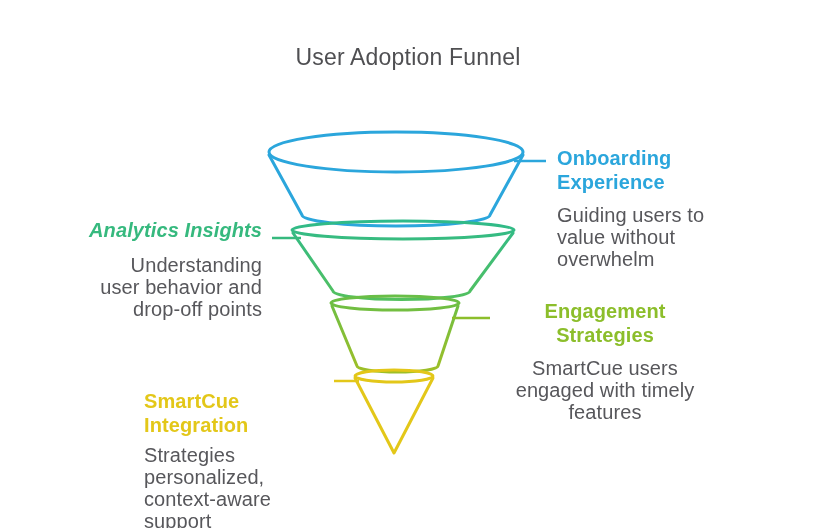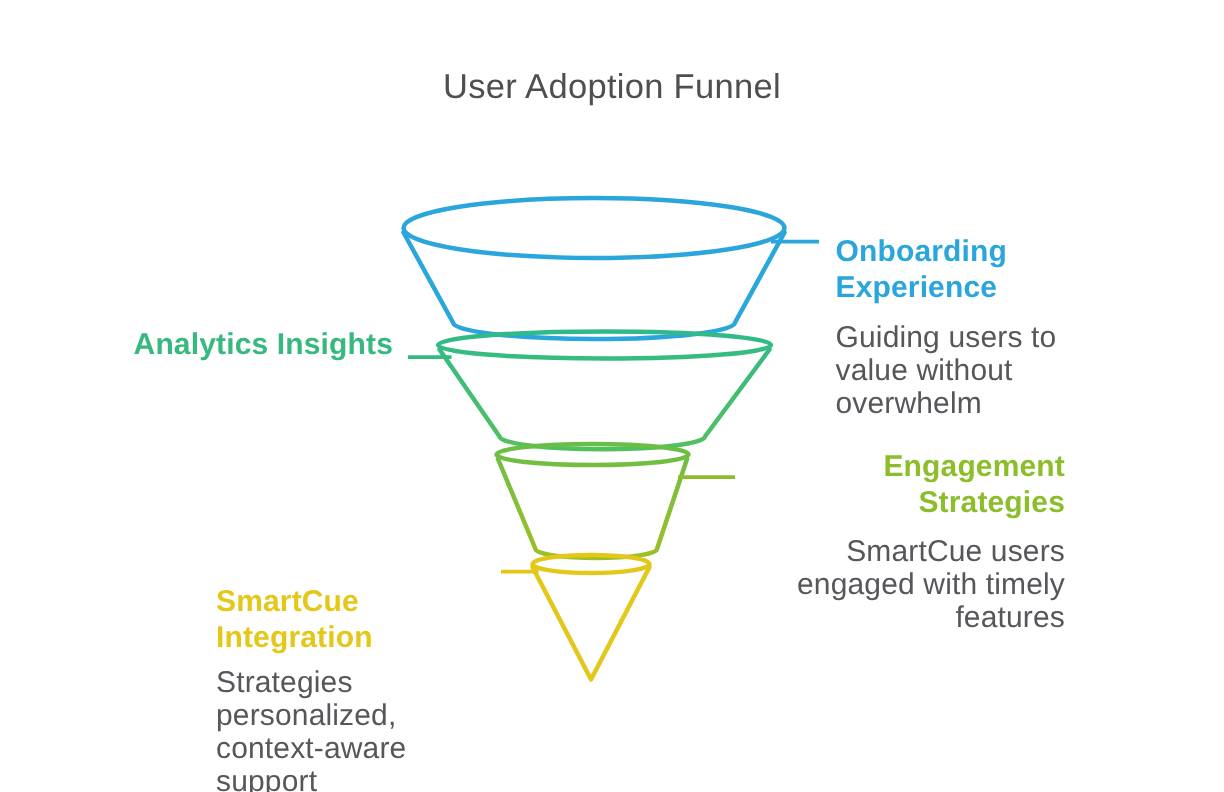--- a/index.html
+++ b/index.html
@@ -19,24 +19,24 @@
   .stage-block { position: absolute; }
   .stage-heading {
     font-size: 20px; font-weight: 700; line-height: 24px;
     letter-spacing: 0.1px;
   }
   .stage-desc {
     font-size: 20px; line-height: 22px; margin-top: 10px;
     letter-spacing: 0.1px;
   }
 
-  .s0 { left: 557px; top: 156px; width: 180px; text-align: left; }
+  .s0 { left: 557px; top: 146px; width: 180px; text-align: left; }
   .s1 { left: 62px;  top: 218px; width: 200px; text-align: right; }
   .s1 .stage-desc { max-width: 165px; margin-left: auto; margin-top: 12px; }
-  .s2 { left: 500px; top: 299px; width: 210px; text-align: right; }
+  .s2 { left: 500px; top: 299px; width: 210px; text-align: center; }
   .s3 { left: 144px; top: 389px; width: 178px; text-align: left; }
   .s3 .stage-desc { margin-top: 7px; }
 </style>
 </head>
 <body>
 
 <div class="canvas">
 
   <div class="page-title" style="color: rgb(79, 79, 82);">User Adoption Funnel</div>
 
@@ -76,21 +76,22 @@
     </g>
     <path d="M 334,381 H 359" fill="none" stroke-width="2.5" stroke="#E3C719"></path>
   </svg>
 
   <div class="stage-block s0">
     <div class="stage-heading" style="color: rgb(43, 166, 220);">Onboarding Experience</div>
     <div class="stage-desc" style="color: rgb(87, 87, 91);">Guiding users to value without overwhelm</div>
   </div>
 
   <div class="stage-block s1">
-    <div class="stage-heading" style="color: rgb(54, 185, 126);">Analytics Insights</div>
+    <div class="stage-heading" style="color: rgb(54, 185, 126); font-style: italic;">Analytics Insights</div>
+    <div class="stage-desc" style="color: rgb(87, 87, 91);">Understanding user behavior and drop-off points</div>
   </div>
 
   <div class="stage-block s2">
     <div class="stage-heading" style="color: rgb(140, 190, 43);">Engagement Strategies</div>
     <div class="stage-desc" style="color: rgb(87, 87, 91);">SmartCue users engaged with timely features</div>
   </div>
 
   <div class="stage-block s3">
     <div class="stage-heading" style="color: rgb(227, 199, 25);">SmartCue Integration</div>
     <div class="stage-desc" style="color: rgb(87, 87, 91);">Strategies personalized, context-aware support</div>

